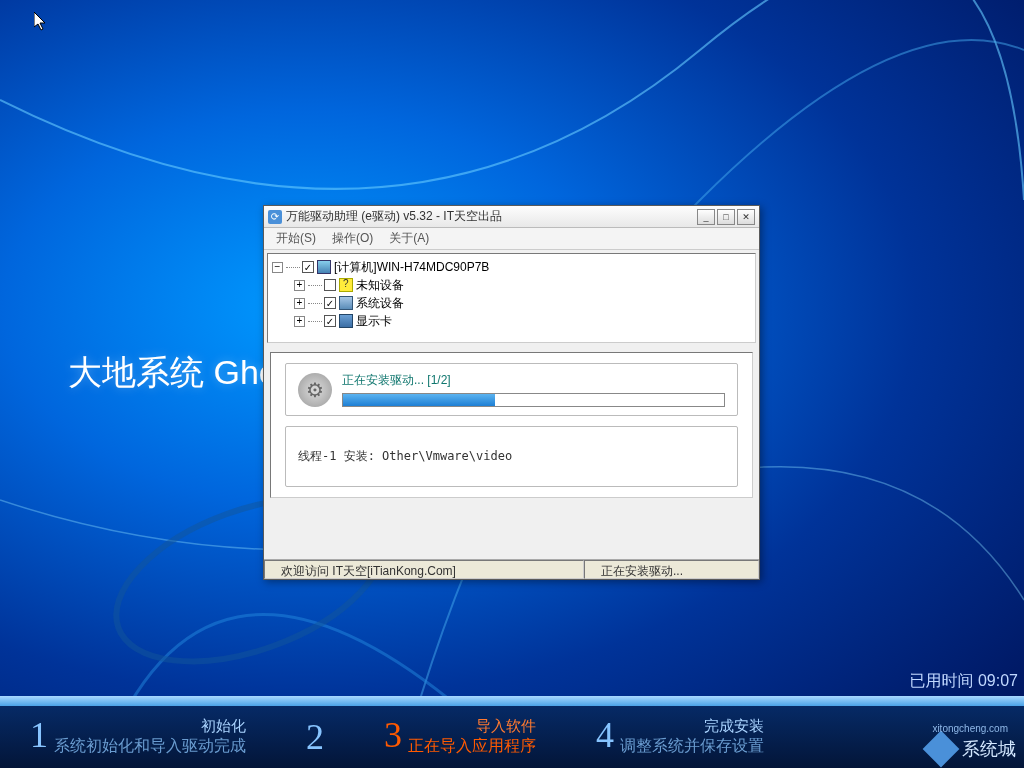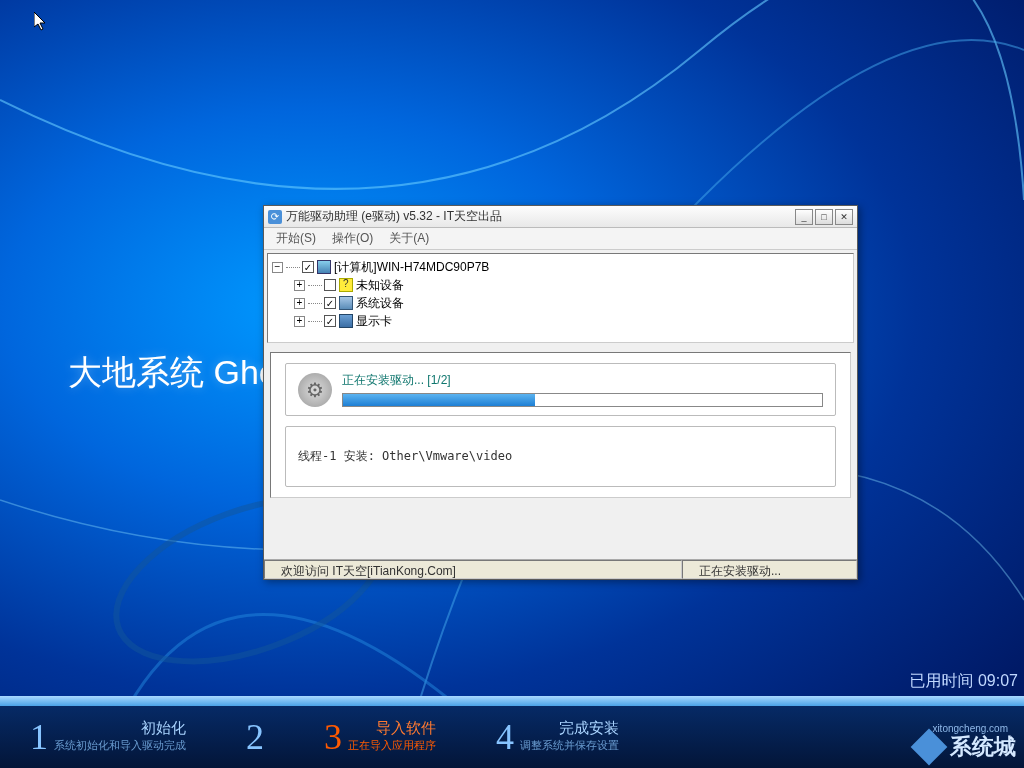--- a/index.html
+++ b/index.html
@@ -11,21 +11,21 @@
     }
     .bg-curves { position: absolute; inset: 0; pointer-events: none; }
     .bg-curves svg { width: 100%; height: 100%; }
     .cursor { position: absolute; top: 12px; left: 34px; z-index: 200; }
     .desktop-title {
       position: absolute; left: 68px; top: 350px;
       color: #fff; font-size: 34px; font-weight: 300;
       text-shadow: 0 0 10px rgba(255,255,255,0.3);
     }
     .window {
-      position: absolute; left: 263px; top: 205px; width: 595px; height: 375px;
+      position: absolute; left: 263px; top: 205px; width: 497px; height: 375px;
       background: #f0f0f0; border: 1px solid #5a5a5a;
       box-shadow: 2px 2px 8px rgba(0,0,0,0.4);
       display: flex; flex-direction: column; z-index: 100;
     }
     .titlebar {
       height: 22px; background: linear-gradient(#fdfdfd, #e8e8e8);
       display: flex; align-items: center; padding: 0 4px;
       border-bottom: 1px solid #bbb; font-size: 12px; color: #333;
     }
     .titlebar-icon { width: 14px; height: 14px; margin-right: 4px; background: #4a90d9; border-radius: 2px; display: flex; align-items: center; justify-content: center; }
@@ -105,31 +105,31 @@
       background: linear-gradient(#062a66, #031538);
       display: flex; align-items: center; padding: 0 30px;
       gap: 60px;
     }
     .step { display: flex; align-items: flex-start; gap: 6px; }
     .step-num { font-size: 36px; font-weight: 300; color: #87c4ff; font-family: Georgia, serif; line-height: 1; }
     .step-num.active { color: #ff5a00; }
     .step-texts { display: flex; flex-direction: column; align-items: flex-end; }
     .step-title { font-size: 15px; color: #aad4ff; font-weight: 500; }
     .step-title.active { color: #ff7a30; }
-    .step-sub { font-size: 11px; color: #6a9cd0; }
+    .step-sub { font-size: 16px; color: #6a9cd0; }
     .step-sub.active { color: #ff5a00; }
     .watermark {
       position: absolute; right: 8px; bottom: 6px; z-index: 150;
       color: #8fb8e8; font-size: 12px; display: flex; align-items: center; gap: 4px;
     }
     .watermark .wm-icon {
       width: 26px; height: 26px; background: #4a90d9; transform: rotate(45deg);
       display: inline-block; position: relative; margin-right: 4px;
     }
-    .watermark .wm-big { font-size: 22px; color: #d4e8ff; font-weight: 700; }
+    .watermark .wm-big { font-size: 18px; color: #d4e8ff; font-weight: 400; }
   </style>
 </head>
 <body>
 
 <div class="bg-curves">
   <svg viewBox="0 0 1024 768">
     <path d="M 0 100 Q 400 300 700 50 T 1024 200" stroke="#66ccff" stroke-width="2" fill="none" opacity="0.6"></path>
     <path d="M 400 768 Q 500 400 700 200 T 1024 50" stroke="#44aaee" stroke-width="2" fill="none" opacity="0.5"></path>
     <path d="M 0 500 Q 300 600 600 500 T 1024 600" stroke="#88ddff" stroke-width="1.5" fill="none" opacity="0.4"></path>
     <path d="M 100 768 Q 200 500 450 700" stroke="#2288dd" stroke-width="3" fill="none" opacity="0.5"></path>

